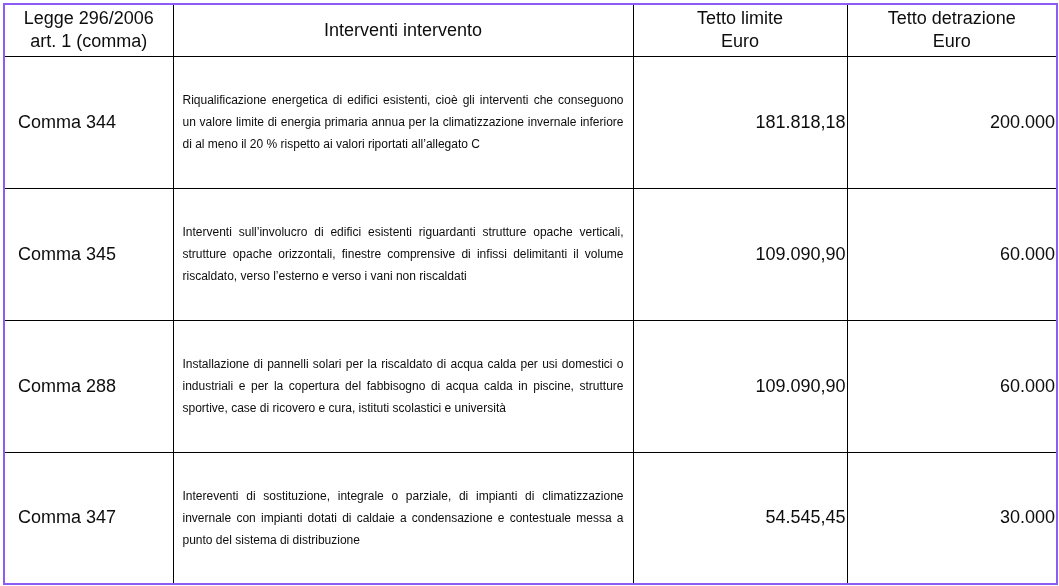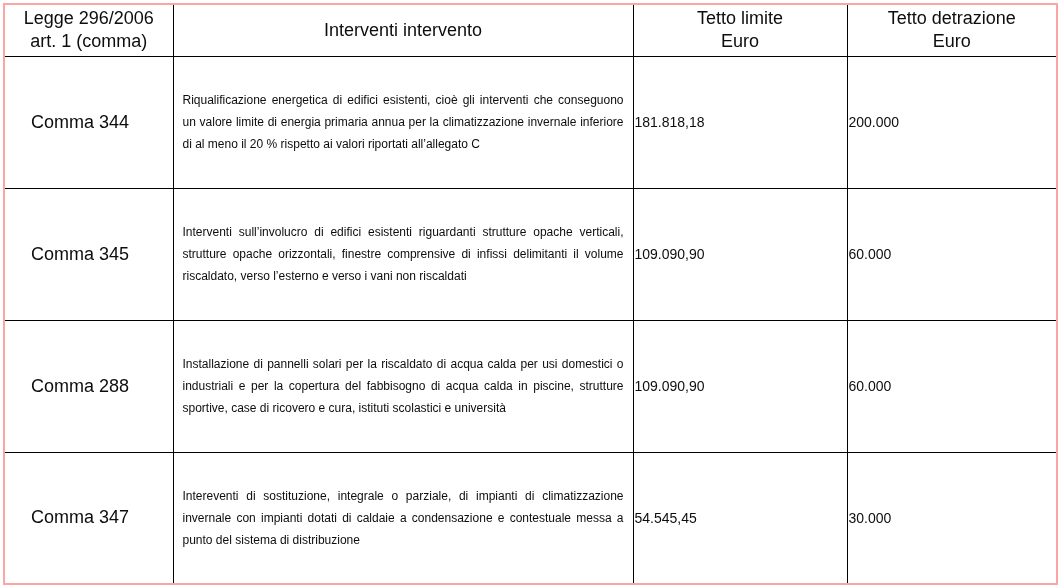--- a/index.html
+++ b/index.html
@@ -12,21 +12,21 @@
     height: 586px;
     font-family: "Liberation Sans", sans-serif;
     color: #0d0d0d;
     overflow: hidden;
   }
   table.doc-table {
     border-collapse: collapse;
     table-layout: fixed;
     margin: 3px 7px 0 3px;
     width: 1053px;
-    border: 2px solid #fca5a5;
+    border: 2px solid #8b5cf6;
   }
   .doc-table th,
   .doc-table td {
     border: 1px solid #000;
     vertical-align: middle;
     overflow: hidden;
   }
   
   .doc-table thead tr { height: 52px; }
   .doc-table th {
@@ -34,34 +34,34 @@
     font-size: 18px;
     line-height: 23px;
     text-align: center;
     white-space: pre-line;
     padding: 1px 4px;
   }
   
   .doc-table tbody tr { height: 132px; }
   td.cell-comma {
     text-align: left;
-    padding-left: 26px;
+    padding-left: 13px;
     font-size: 18px;
   }
   td.cell-tipologia {
     text-align: justify;
     text-align-last: left;
     -moz-text-align-last: left;
     padding: 4px 9px 4px 9px;
     font-size: 12px;
     line-height: 22px;
   }
   td.cell-amount {
-    text-align: left;
-    font-size: 14px;
+    text-align: right;
+    font-size: 18px;
   }
 </style>
 </head>
 <body>
 
 <table class="doc-table">
   <colgroup>
     <col style="width:169px">
     <col style="width:460px">
     <col style="width:214px">

